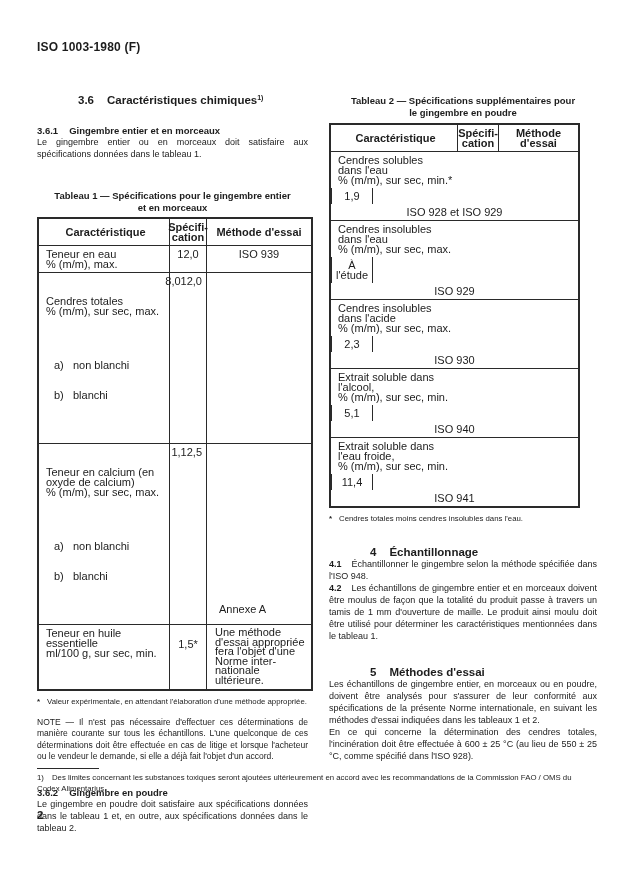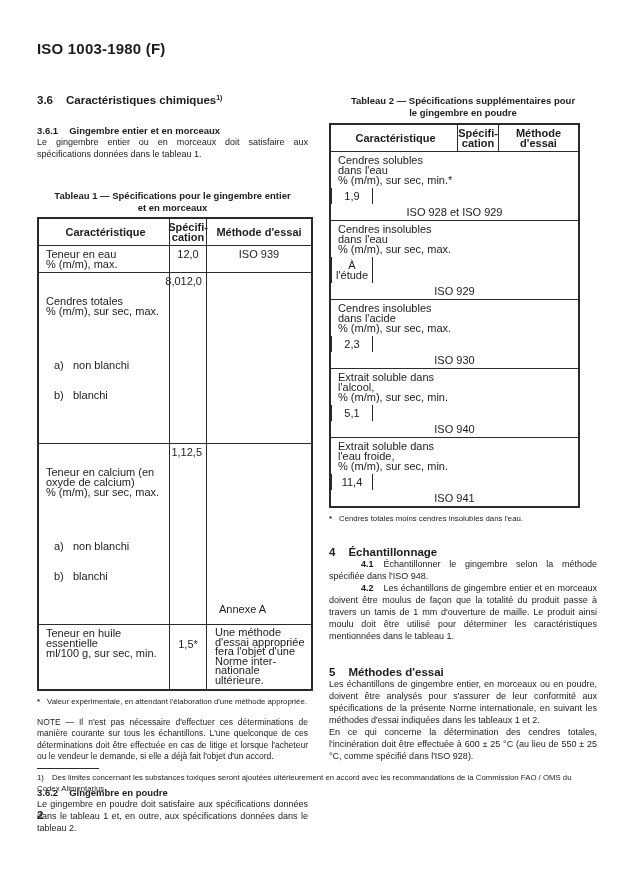--- a/index.html
+++ b/index.html
@@ -7,36 +7,36 @@
     position:relative;
     width:620px;height:876px;
     background:#ffffff;
     font-family:"Liberation Sans","DejaVu Sans",sans-serif;
     color:#1c1c1c;
     overflow:hidden;
     margin:0 auto;
   }
   .hdr{
     position:absolute;left:37px;top:40px;
-    font-size:15px;font-weight:bold;letter-spacing:.2px;
+    font-size:12px;font-weight:bold;letter-spacing:.2px;
   }
   .col{position:absolute;}
   .col.left{left:37px;top:94px;width:271px;}
   .col.right{left:329px;top:95px;width:268px;}
 
   .h1{font-size:11.5px;font-weight:bold;}
-  .h1 .num{margin-right:13px;}
+  .h1 .num{margin-right:13px;margin-left:41px;}
   .h1 sup{font-size:7px;vertical-align:4px;}
   .h2{font-size:9.5px;font-weight:bold;}
   .h2 .num2{margin-right:11px;}
 
   p.body{
     font-size:9px;line-height:12px;text-align:justify;margin:0;
   }
-  .pnum{font-weight:bold;margin-right:10px;margin-left:32px;}
+  .pnum{font-weight:bold;margin-right:10px;}
 
   .tbl-title{
     font-size:9.5px;font-weight:bold;text-align:center;
     line-height:12px;white-space:pre-line;
   }
 
   .tbl{border:2px solid #2a2a2a;font-size:11px;line-height:10px;}
   .trow{display:flex;border-bottom:1px solid #2a2a2a;}
   .trow:last-child{border-bottom:none;}
   .c{padding:3px 4px;white-space:pre-wrap;box-sizing:border-box;}

